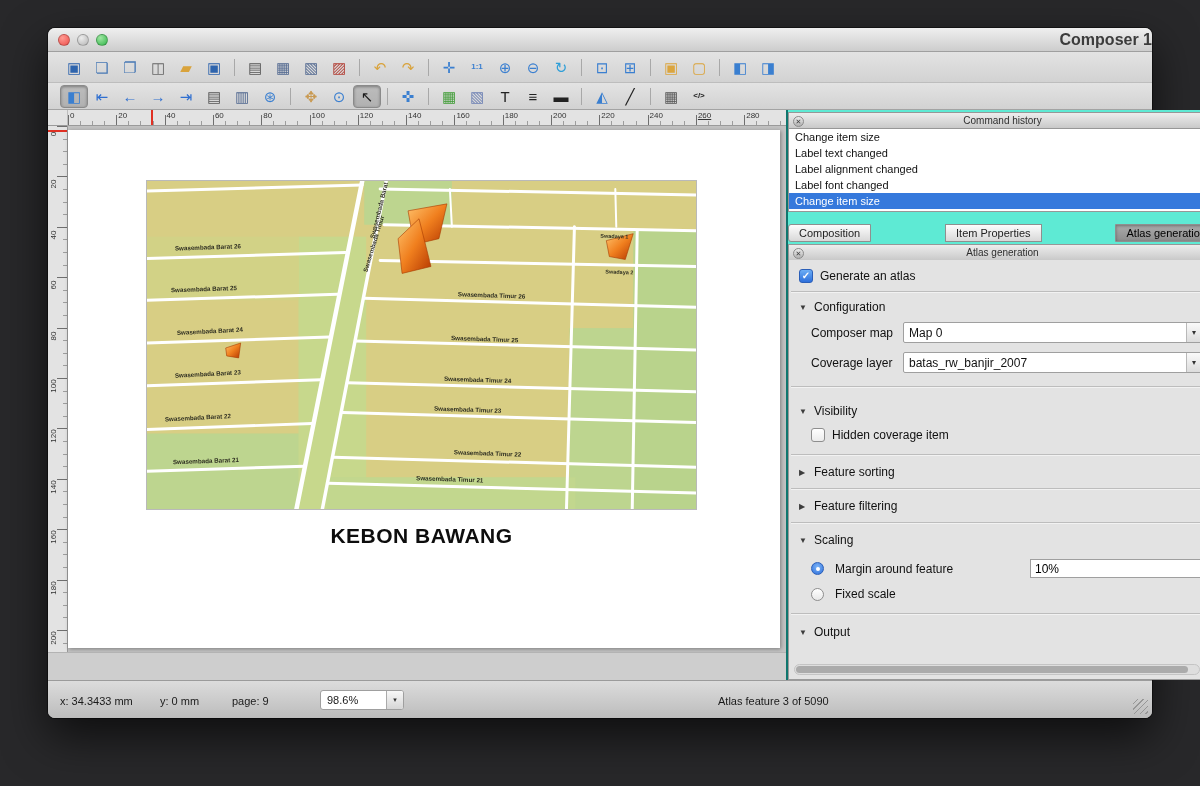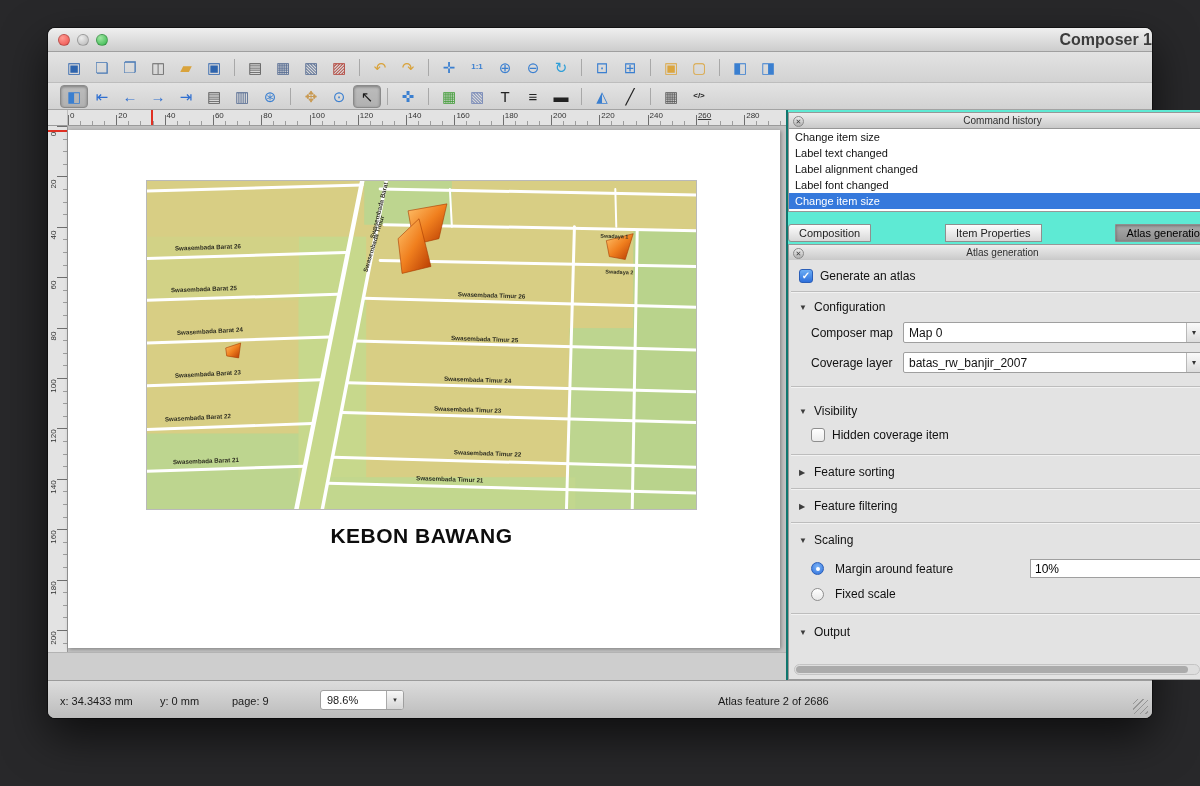--- a/index.html
+++ b/index.html
@@ -514,17 +514,17 @@
   </div>
 
   <div class="statusbar">
     <span class="sb-item sb-x">x: 34.3433 mm</span>
     <span class="sb-item sb-y">y: 0 mm</span>
     <span class="sb-item sb-page">page: 9</span>
     <div class="zoombox">
       <span class="zval">98.6%</span>
       <span class="zarrow">▾</span>
     </div>
-    <span class="sb-item sb-atlas">Atlas feature 2 of 2686</span>
+    <span class="sb-item sb-atlas">Atlas feature 3 of 5090</span>
     <div class="grip"></div>
   </div>
 
 </div>
 
 </body></html>

